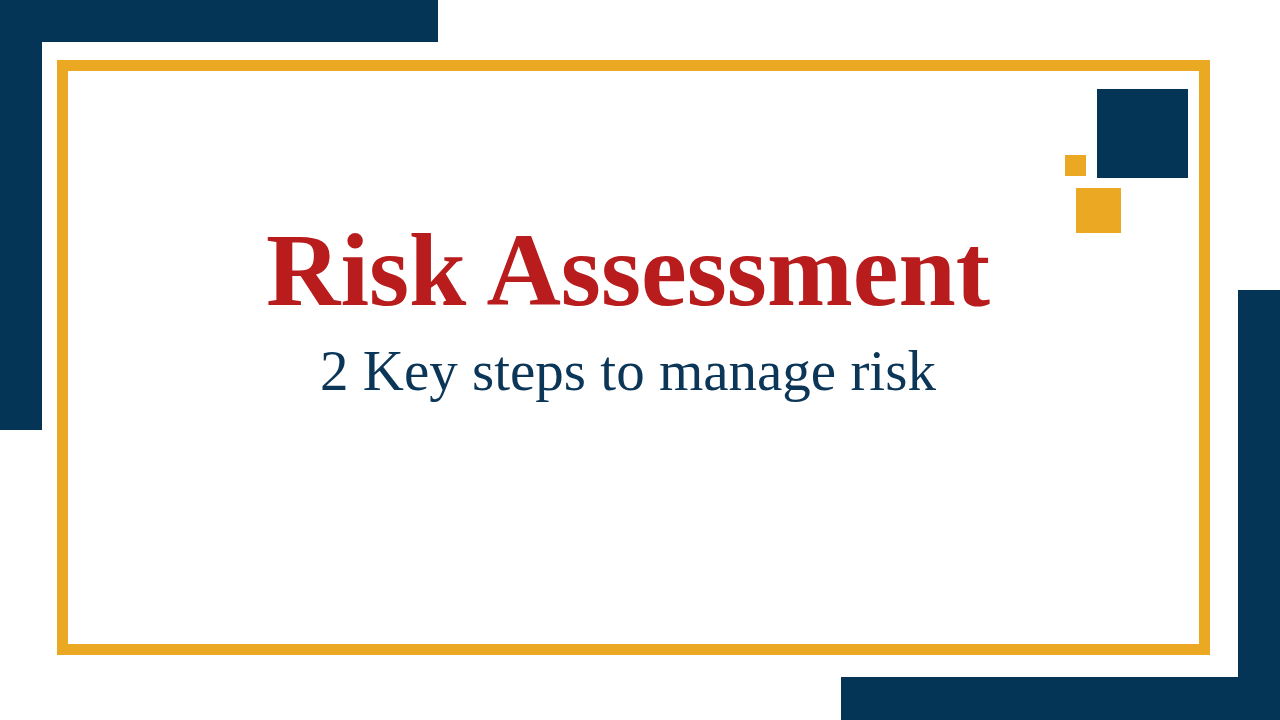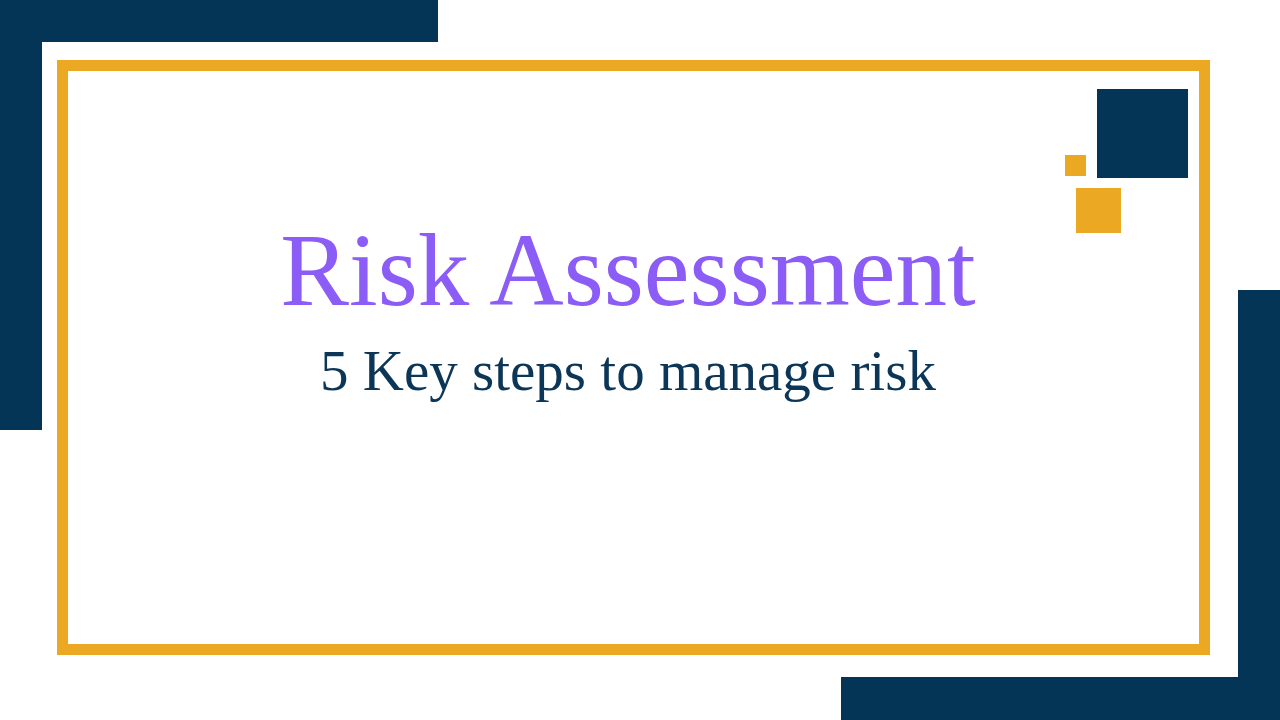--- a/index.html
+++ b/index.html
@@ -95,24 +95,24 @@
   .text-block {
     position: absolute;
     left: 68px;
     top: 215px;
     width: 1120px;
     text-align: center;
   }
   .slide-title {
     margin: 0;
     font-family: "Liberation Serif", serif;
-    font-weight: normal;
+    font-weight: bold;
     font-size: 103px;
     line-height: 1.08;
-    color: #8b5cf6;
+    color: #b91c1c;
     letter-spacing: 0px;
     white-space: nowrap;
   }
   .slide-subtitle {
     margin: 0;
     margin-top: 14px;
     font-family: "Liberation Serif", serif;
     font-weight: normal;
     font-size: 57px;
     line-height: 1.1;
@@ -136,16 +136,16 @@
   <div class="gold-frame"></div>
 
   <div class="accent-navy-square"></div>
 
   <div class="accent-gold-square-small"></div>
 
   <div class="accent-gold-square-large"></div>
 
   <div class="text-block">
     <h1 class="slide-title">Risk Assessment</h1>
-    <p class="slide-subtitle">5 Key steps to manage risk</p>
+    <p class="slide-subtitle">2 Key steps to manage risk</p>
   </div>
 
 </div>
 
 </body></html>

